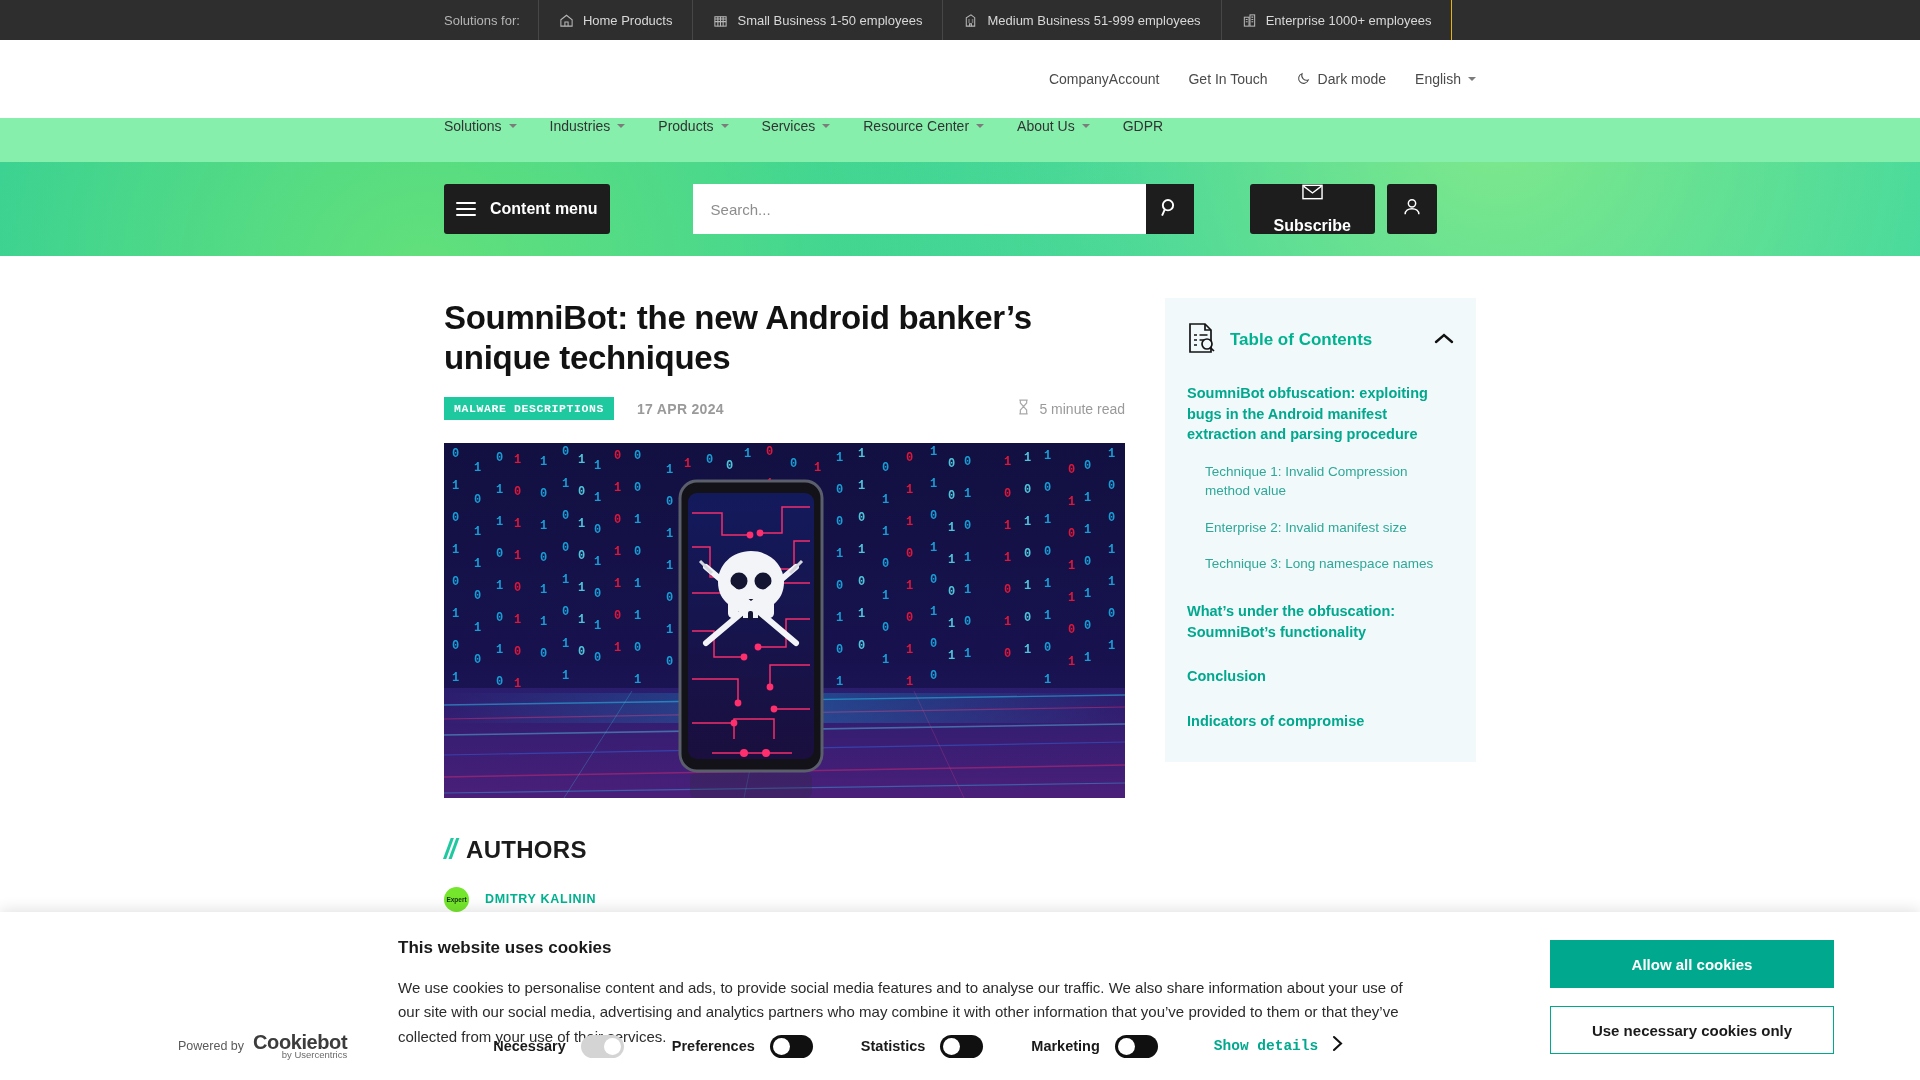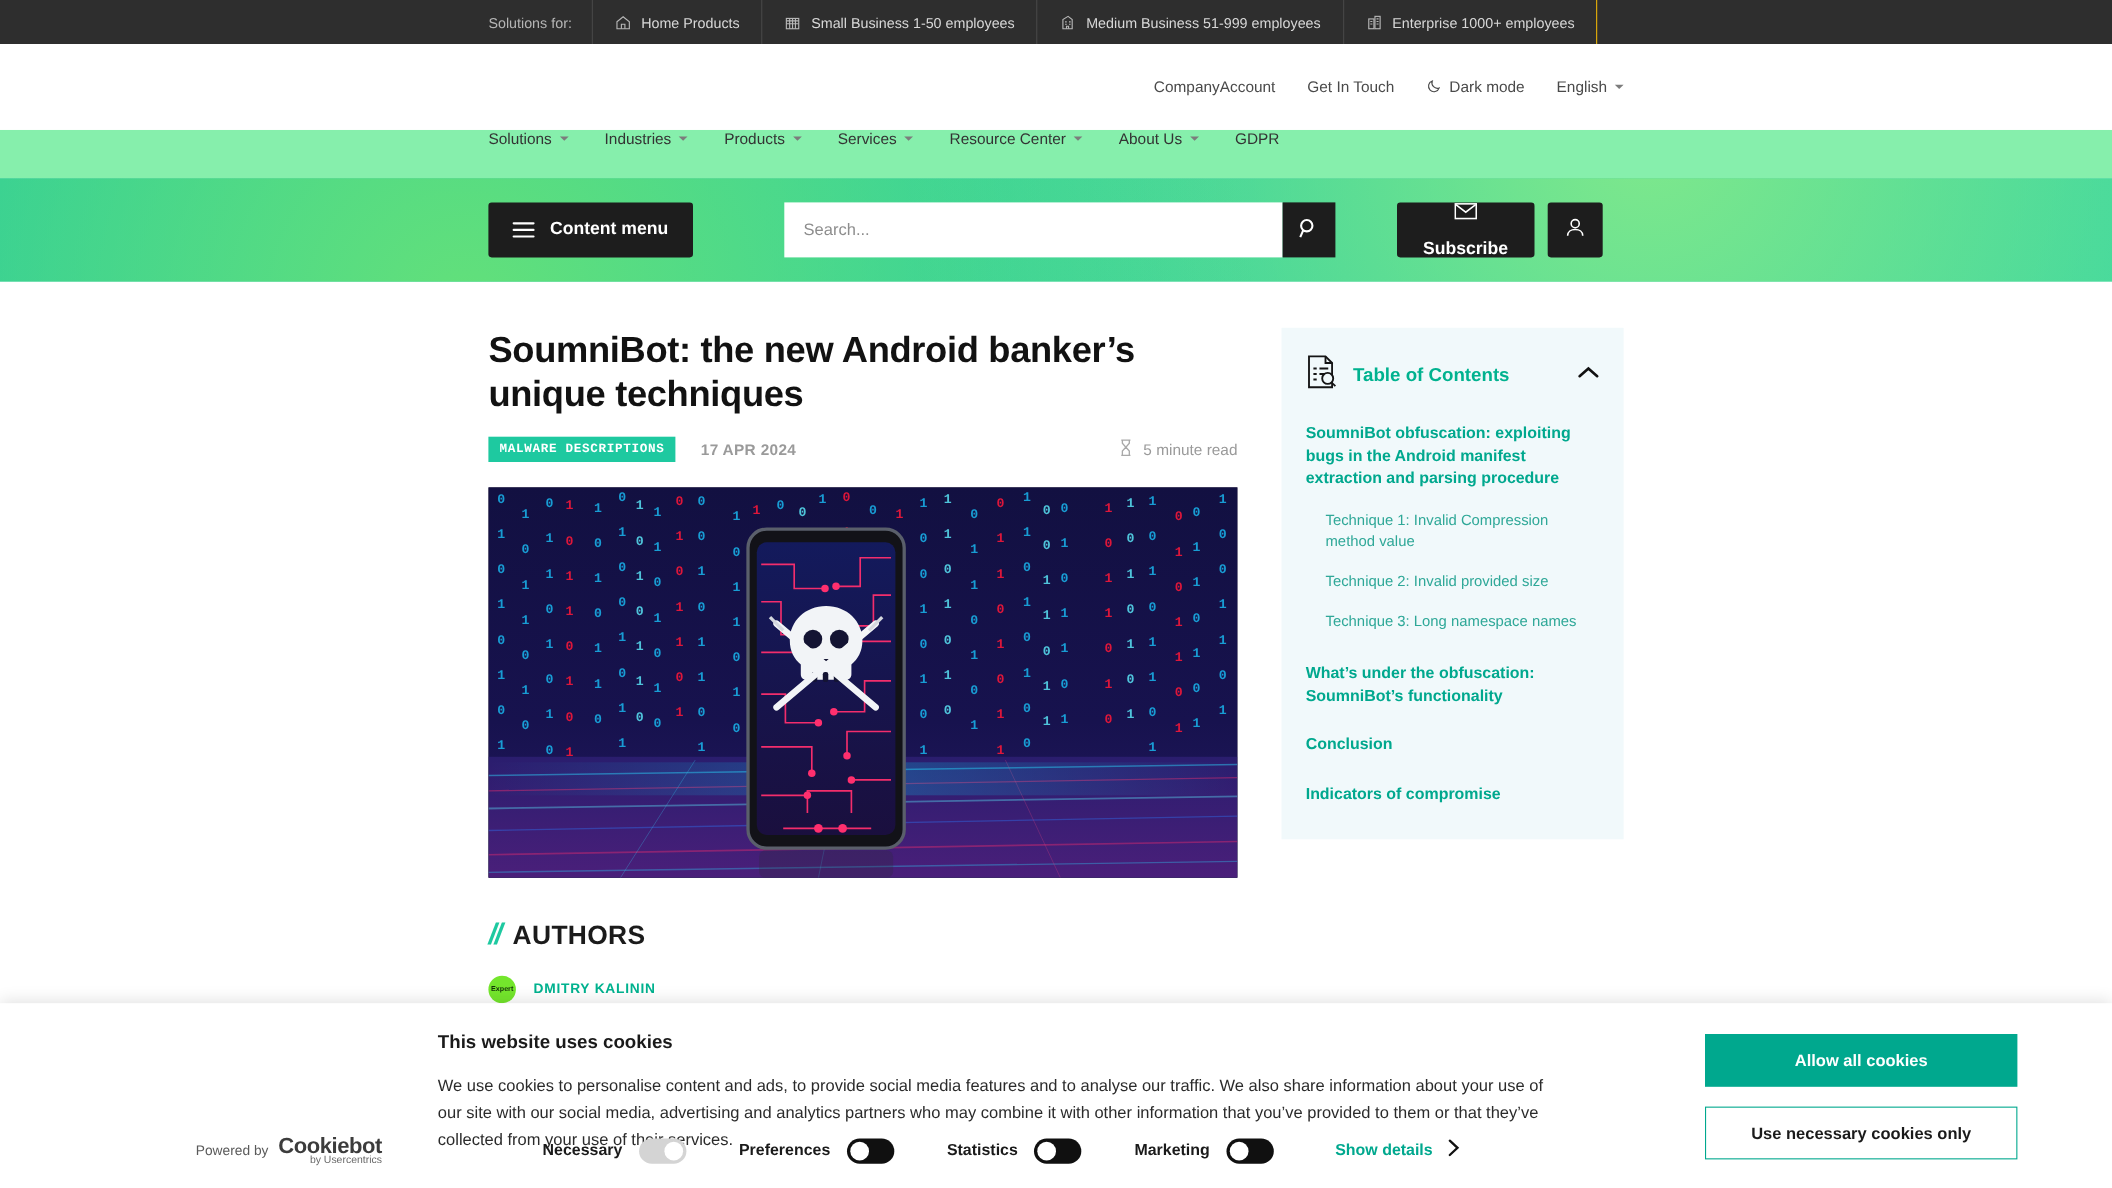--- a/index.html
+++ b/index.html
@@ -57,21 +57,21 @@
   .tealbar {
     height: 94px;
     background:
       radial-gradient(circle at 22% 130%, #63e07a 0%, rgba(99,224,122,0) 48%),
       radial-gradient(circle at 78% -40%, #7fe88c 0%, rgba(127,232,140,0) 45%),
       linear-gradient(100deg, #23c9a0 0%, #2ccfa2 35%, #28cda0 65%, #2ed3a4 100%);
     display:flex; align-items:center; padding: 0 444px; gap: 0;
   }
   .content-menu-btn {
     background:#1d1d1d; color:#fff; height:50px; display:flex; align-items:center;
-    gap:14px; padding: 0 22px; font-size:16px; font-weight:700; cursor:pointer;
+    gap:14px; padding: 0 12px; font-size:16px; font-weight:700; cursor:pointer;
     border-radius:3px;
   }
   .burger { display:flex; flex-direction:column; gap:4px; width:20px;}
   .burger i { display:block; height:2px; background:#fff; border-radius:1px; }
   .search-wrap { margin-left: 83px; display:flex; align-items:stretch; height:50px; }
   .search-input {
     width: 453px; height:50px; border:none; outline:none; background:#fff;
     padding: 0 18px; font-size:15px; color:#222; font-family:"Liberation Sans",sans-serif;
   }
   .search-input::placeholder { color:#8d8d8d; }
@@ -160,21 +160,21 @@
   .cb-sub { font-size:9.5px; color:#6a6a6a; display:block; text-align:right; margin-top:-2px;}
   .toggles { display:flex; align-items:center; margin-left: 146px; gap: 0; }
   .tg-group { display:flex; align-items:center; gap:15px; margin-right: 48px; }
   .tg-label { font-size:14.5px; font-weight:700; color:#1a1a1a; }
   .switch { width:43px; height:23px; border-radius:12px; position:relative; cursor:pointer; }
   .switch.on-disabled { background:#d4d4d4; }
   .switch.off { background:#101010; }
   .knob { position:absolute; top:3px; width:17px; height:17px; border-radius:50%; background:#fff; }
   .switch.on-disabled .knob { right:3px; }
   .switch.off .knob { left:3px; }
-  .show-details { display:flex; align-items:center; gap:14px; cursor:pointer; margin-left: 8px;}
+  .show-details { display:flex; align-items:center; gap:14px; cursor:pointer; margin-left: 8px; font-family: Liberation Mono, monospace;}
   .sd-text { color:#00a88e; font-size:14.5px; font-weight:700; }
 </style>
 </head>
 <body>
 
 <div class="page">
 
   <div class="topbar">
     <div class="solutions-for">Solutions for:</div>
 
@@ -693,21 +693,21 @@
           <span class="toc-title">Table of Contents</span>
           <span class="toc-chevron">
             <svg width="20" height="13" viewBox="0 0 20 13" fill="none" stroke="#111" stroke-width="2.4" stroke-linecap="round">
               <path d="M2 10 10 3l8 7"></path>
             </svg>
           </span>
         </div>
 
         <div class="toc-l1 first">SoumniBot obfuscation: exploiting bugs in the Android manifest extraction and parsing procedure</div>
         <div class="toc-l2">Technique 1: Invalid Compression method value</div>
-        <div class="toc-l2">Technique 2: Invalid provided size</div>
+        <div class="toc-l2">Enterprise 2: Invalid manifest size</div>
         <div class="toc-l2">Technique 3: Long namespace names</div>
         <div class="toc-l1" style="margin-top:28px;">What’s under the obfuscation: SoumniBot’s functionality</div>
         <div class="toc-l1">Conclusion</div>
         <div class="toc-l1">Indicators of compromise</div>
       </div>
     </div>
   </div>
 
   <div class="cookie">
     <div class="cookie-inner">

